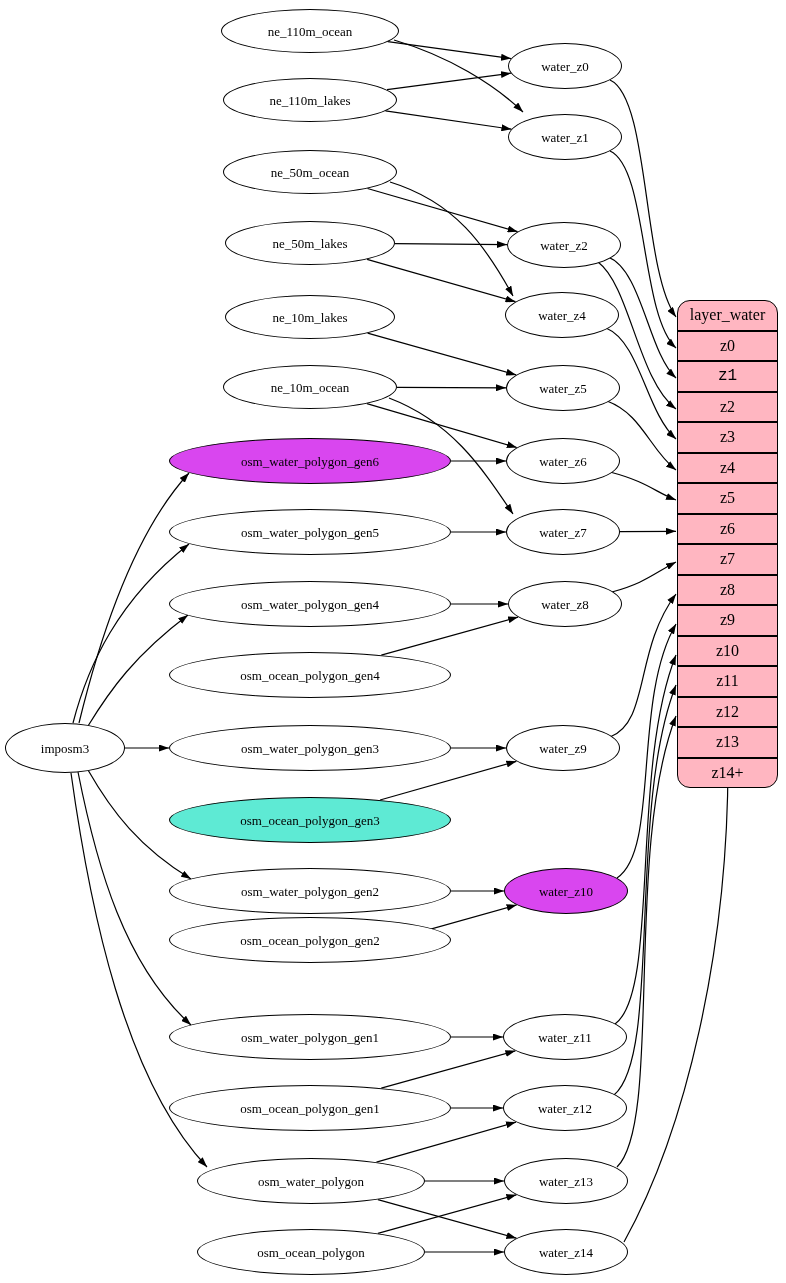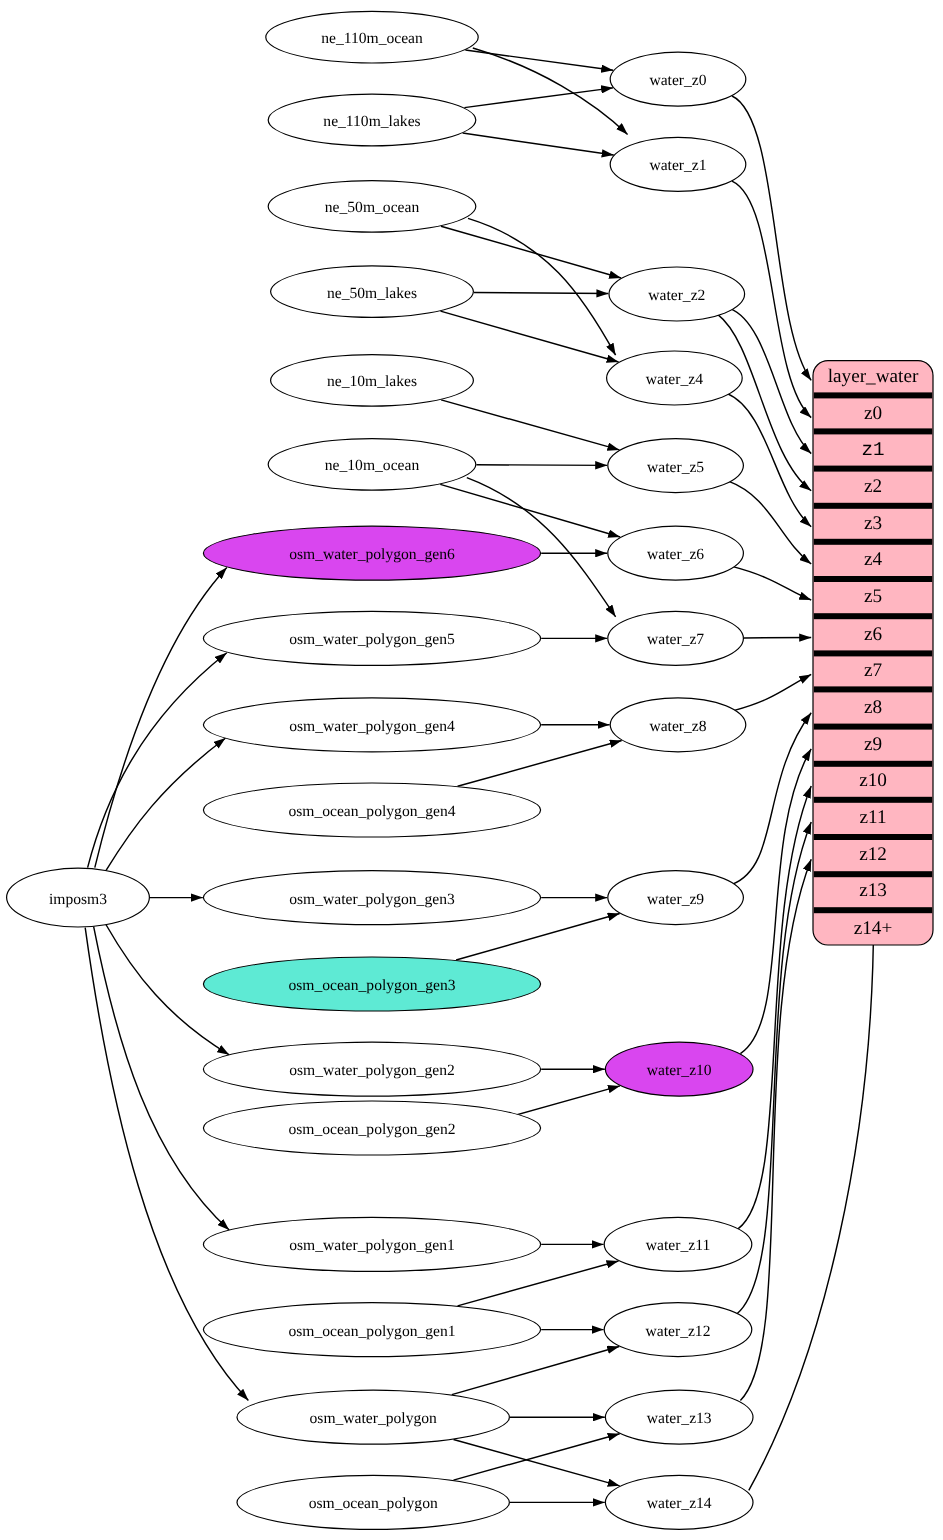--- a/index.html
+++ b/index.html
@@ -33,21 +33,21 @@
     display: flex;
     flex-direction: column;
   }
   .etl-row {
     box-sizing: border-box;
     flex: 1 1 0;
     display: flex;
     align-items: center;
     justify-content: center;
     font-size: 16px;
-    border-top: 5px solid #a16207;
+    border-top: 2px solid #a16207;
     line-height: 1;
   }
   .etl-row.title { border-top: none; }
 </style>
 </head>
 <body>
 
 <div id="diagram" style="width: 786px; height: 1283px; background: rgb(255, 255, 255);">
   <svg id="edges" xmlns="http://www.w3.org/2000/svg" width="786" height="1283">
     <defs>

